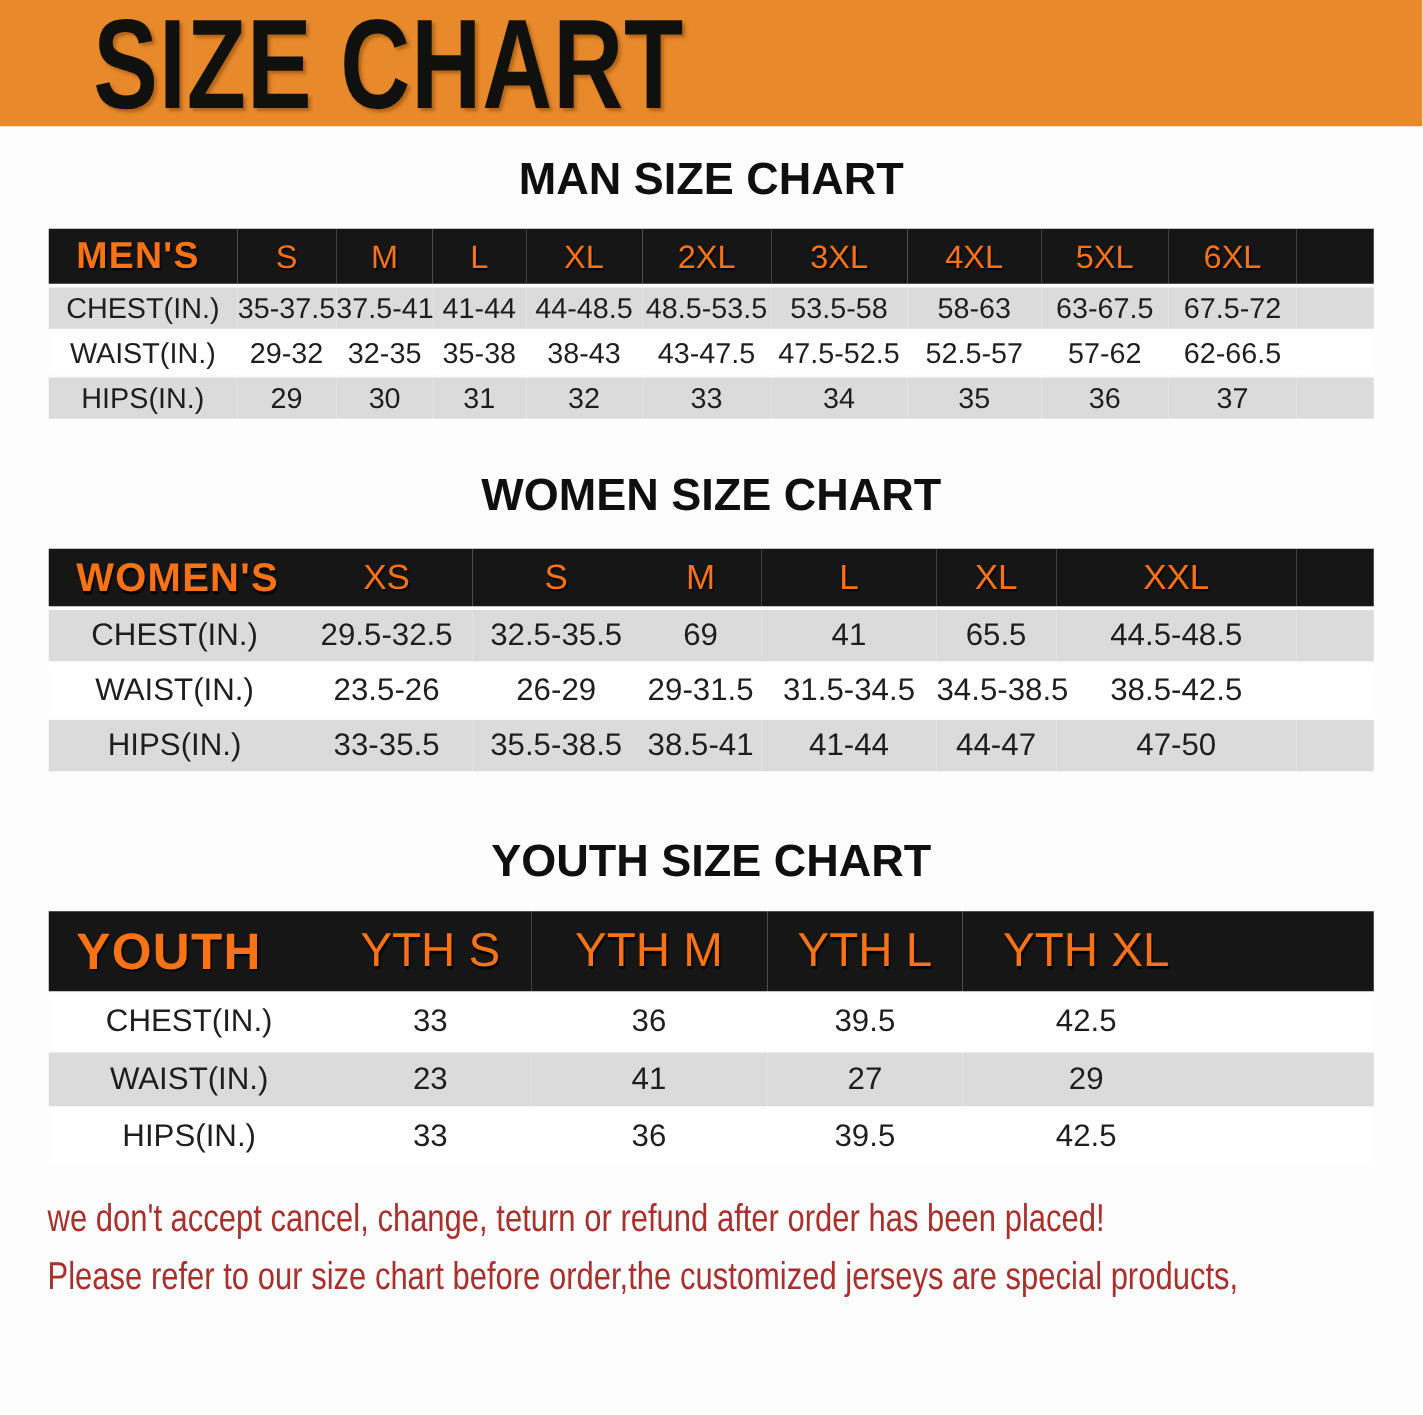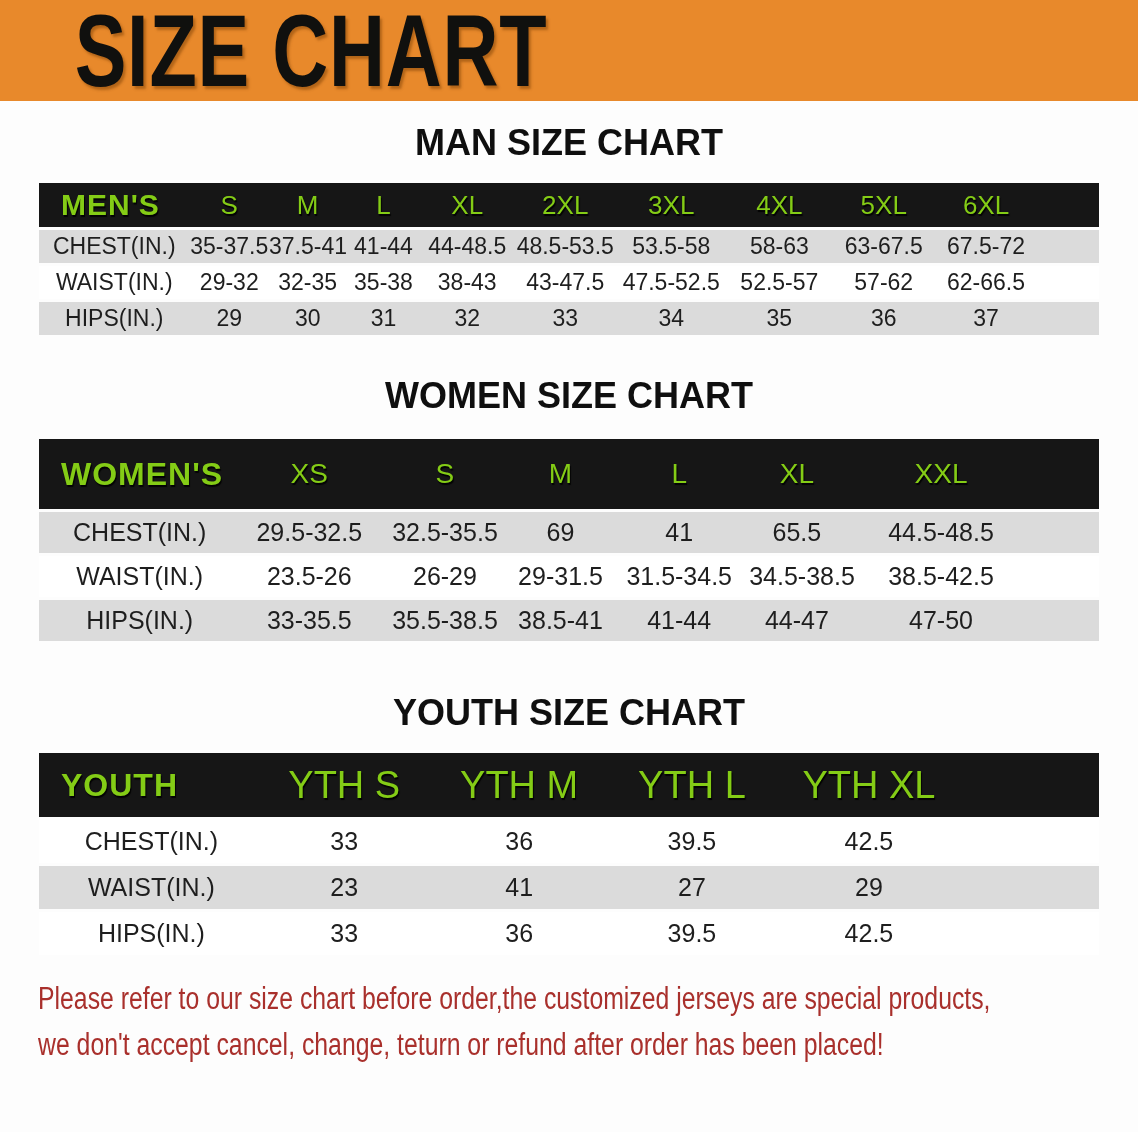--- a/index.html
+++ b/index.html
@@ -36,41 +36,41 @@
   #heading-2{margin-top:51px;}
   table{
     width:1060px;margin:0 auto;
     border-collapse:separate;border-spacing:0 3px;
     table-layout:fixed;
   }
   #table-0{margin-top:19px;}
   #table-1{margin-top:22px;}
   #table-2{margin-top:19px;}
   thead th{
-    background:var(--bar);color:#84cc16;font-weight:normal;
+    background:var(--bar);color:#f97316;font-weight:normal;
     text-align:center;vertical-align:middle;padding:0;
     text-shadow:1px 2px 1px rgba(0,0,0,.9);
   }
   thead th.first{
     text-align:left;padding-left:22px;font-weight:bold;letter-spacing:1px;
   }
   tbody td{
     text-align:center;vertical-align:middle;padding:0;
     color:#1e1e1e;white-space:nowrap;
   }
   tr.gray td{background:var(--gray);}
   tr.white td{background:#ffffff;}
   .t0 thead th{height:44px;font-size:26px;}
   .t0 thead th.first{font-size:30px;}
   .t0 tbody td{height:33px;font-size:23px;}
-  .t1 thead th{height:70px;font-size:28px;margin-top:16px;}
+  .t1 thead th{height:46px;font-size:28px;margin-top:16px;}
   .t1 thead th.first{font-size:32px;}
   .t1 tbody td{height:41px;font-size:25px;}
   .t2 thead th{height:64px;font-size:38px;}
-  .t2 thead th.first{font-size:32px;}
+  .t2 thead th.first{font-size:41px;}
   .t2 tbody td{height:43px;font-size:25px;}
   .disclaimer{margin-top:18px;padding-left:38px;color:var(--red);}
   .disclaimer .line{display:block;}
   .disclaimer .line span{
     display:inline-block;font-size:31px;line-height:46px;
     transform:scaleX(.8);transform-origin:0 50%;white-space:nowrap;
   }
 </style>
 </head>
 <body>
@@ -252,15 +252,15 @@
         <td>33</td>
         <td>36</td>
         <td>39.5</td>
         <td>42.5</td>
         <td></td>
       </tr>
     </tbody>
   </table>
 
 <div class="disclaimer">
+  <span class="line"><span>we don't accept cancel, change, teturn or refund after order has been placed!</span></span>
   <span class="line"><span>Please refer to our size chart before order,the customized jerseys are special products,</span></span>
-  <span class="line"><span>we don't accept cancel, change, teturn or refund after order has been placed!</span></span>
 </div>
 
 </body></html>

